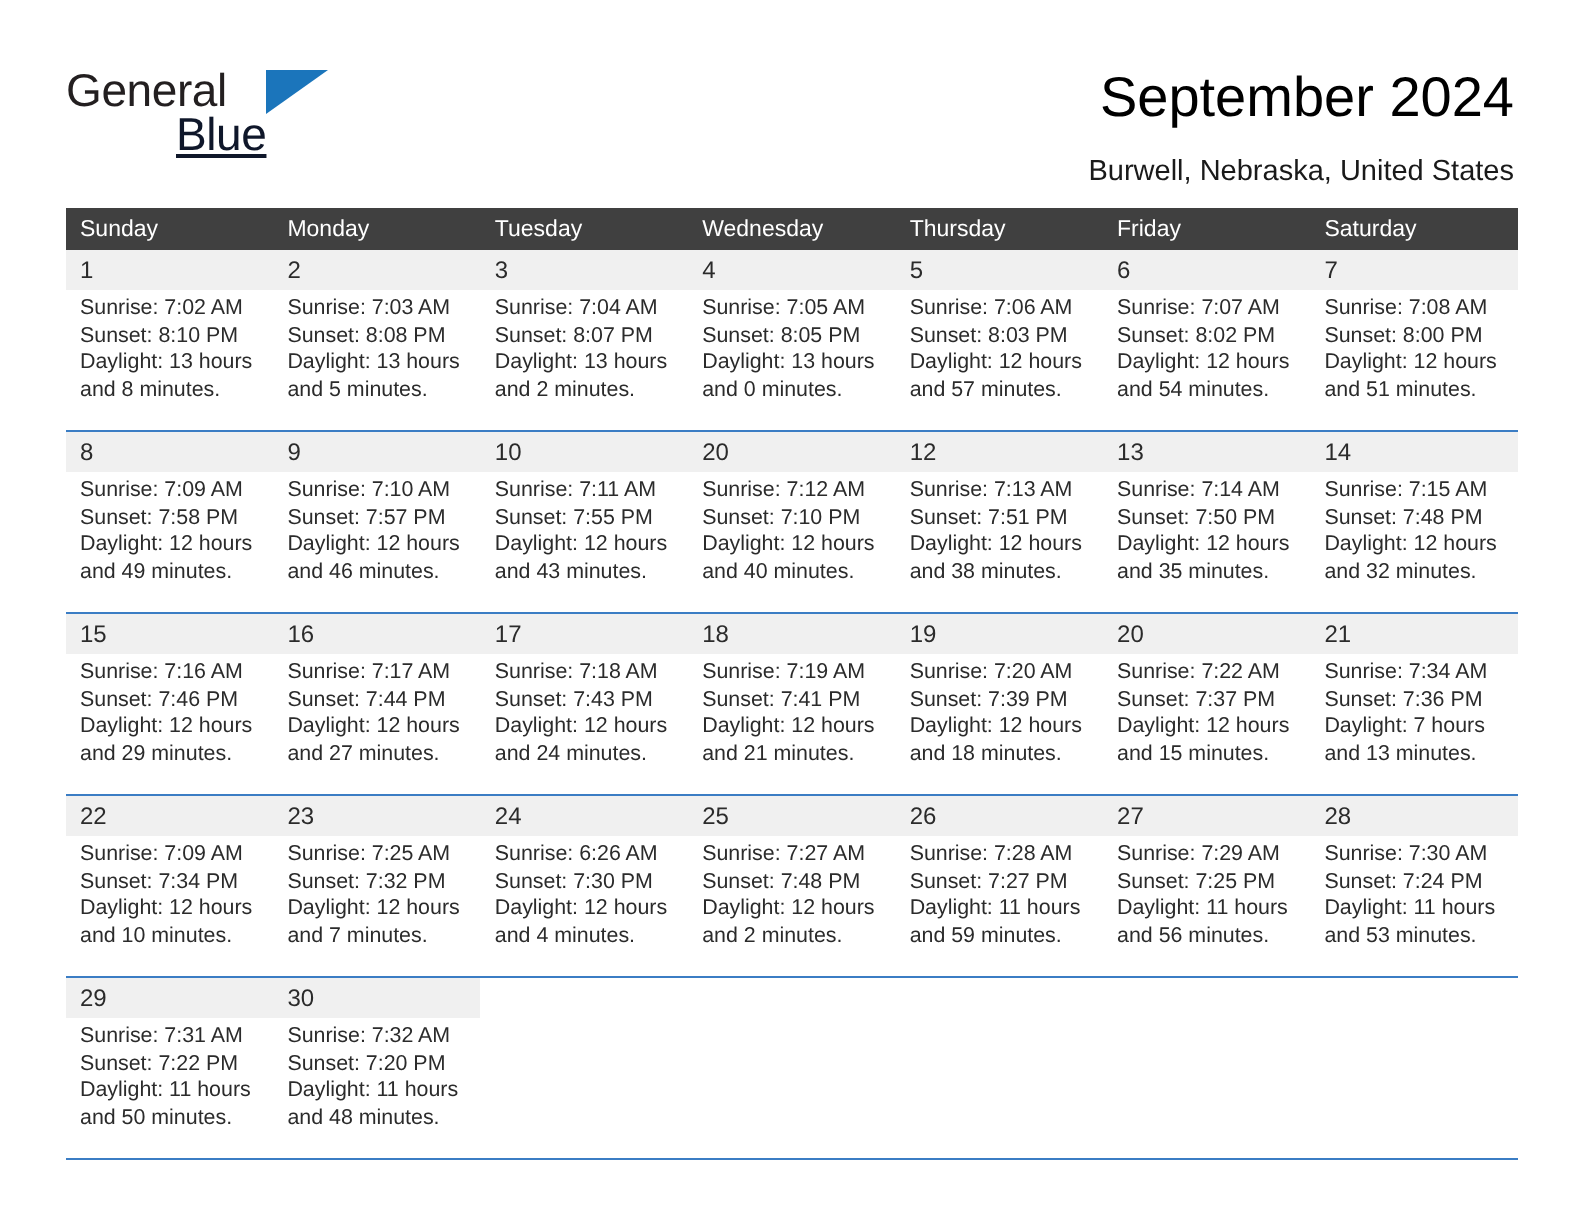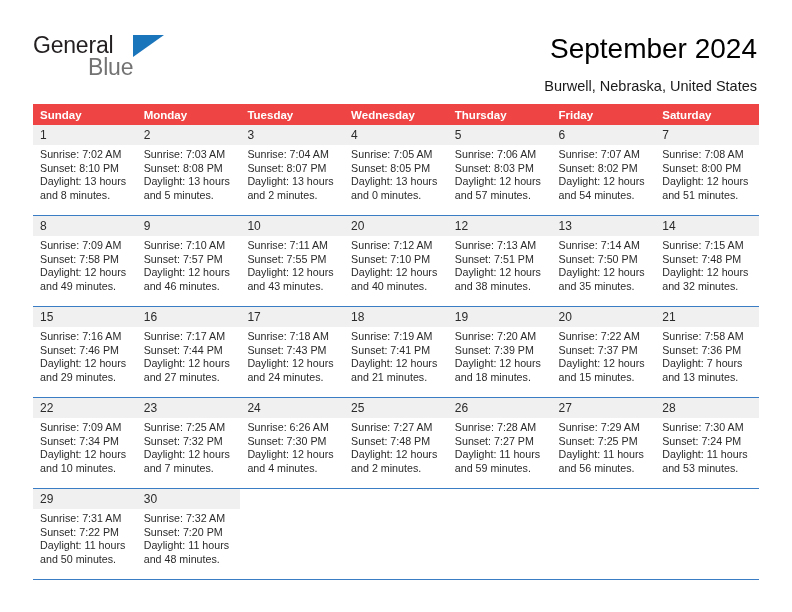--- a/index.html
+++ b/index.html
@@ -43,22 +43,23 @@
     letter-spacing: -0.2px;
     color: #231f20;
     font-family: "Liberation Sans", sans-serif;
   }
   .logo-line2 {
     position: absolute;
     left: 55px;
     top: 22px;
     font-size: 23px;
     letter-spacing: -0.2px;
-    color: #737373;
+    color: #0f172a;
     font-family: "Liberation Sans", sans-serif;
+    text-decoration: underline;
   }
   .logo-tri {
     position: absolute;
     left: 100px;
     top: 3px;
     width: 0;
     height: 0;
     border-left: 31px solid #1b75bb;
     border-bottom: 22px solid transparent;
   }
@@ -85,24 +86,24 @@
   
   .calendar {
     position: absolute;
     left: 33px;
     top: 104px;
     width: 726px;
     border-collapse: collapse;
     table-layout: fixed;
   }
   .calendar th {
-    background: #ef4444;
+    background: #404040;
     color: #ffffff;
     font-size: 11.5px;
-    font-weight: bold;
+    font-weight: normal;
     text-align: left;
     padding: 4px 0 4px 7px;
     height: 13px;
     border: none;
   }
   .calendar td {
     vertical-align: top;
     padding: 0;
     width: 103.7px;
     height: 90px;
@@ -380,21 +381,21 @@
                 <div>Sunrise: 7:22 AM</div>
                 <div>Sunset: 7:37 PM</div>
                 <div class="daylight">Daylight: 12 hours and 15 minutes.</div>
               </div>
             </div>
           </td>
           <td>
             <div class="cell filled">
               <span class="daynum">21</span>
               <div class="info">
-                <div>Sunrise: 7:58 AM</div>
+                <div>Sunrise: 7:34 AM</div>
                 <div>Sunset: 7:36 PM</div>
                 <div class="daylight">Daylight: 7 hours and 13 minutes.</div>
               </div>
             </div>
           </td>
         </tr>
         <tr class="week">
           <td>
             <div class="cell filled">
               <span class="daynum">22</span>

